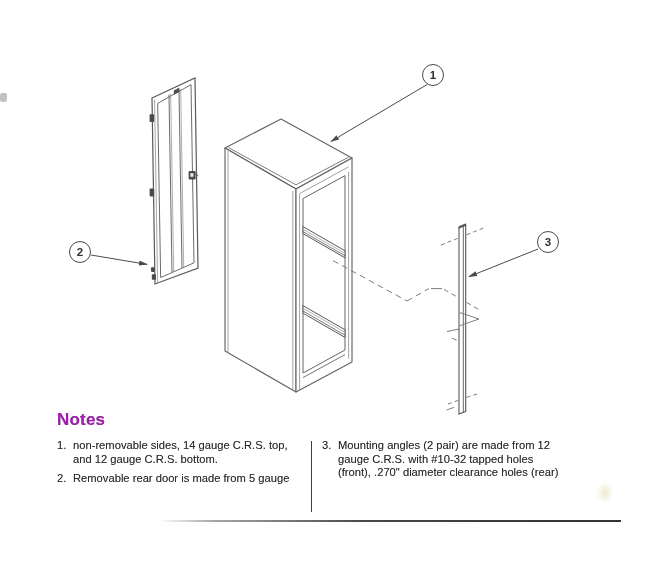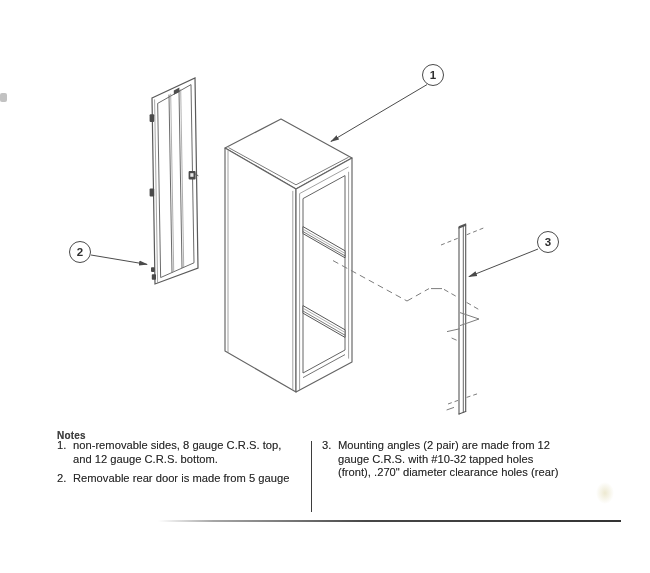--- a/index.html
+++ b/index.html
@@ -9,22 +9,22 @@
   }
   svg.diagram{position:absolute;left:0;top:0;}
   .balloon{
     position:absolute;width:22px;height:22px;border:1.5px solid #4a4a4a;
     border-radius:50%;background:#fff;box-sizing:border-box;
     display:flex;align-items:center;justify-content:center;
     font-size:11.5px;font-weight:bold;color:#2f2f2f;
   }
   .notes{position:absolute;left:0;top:408px;width:650px;color:#2b2b2b;}
   .notes-heading{
-    position:absolute;left:57px;top:2px;font-size:10px;font-weight:bold;
-    letter-spacing:.2px;color:#404040;text-shadow:0 0 .4px rgba(40,40,40,.55);margin-top:20px;
+    position:absolute;left:57px;top:2px;font-size:17px;font-weight:bold;
+    letter-spacing:.2px;color:#a21caf;text-shadow:0 0 .4px rgba(40,40,40,.55);
   }
   .note-col{position:absolute;top:31px;font-size:11.2px;line-height:13.5px;
     text-shadow:0 0 .4px rgba(40,40,40,.45);}
   .note-col.left{left:57px;width:256px;}
   .note-col.right{left:322px;width:256px;}
   .note{display:flex;margin-bottom:6px;}
   .note-num{width:16px;flex:0 0 16px;}
   .note-lines{flex:1;}
   .col-divider{position:absolute;left:311px;top:33px;width:1.3px;height:71px;background:#3d3d3d;}
   .scan-line{
@@ -141,21 +141,21 @@
       <span>3</span>
     </div>
 
   <div class="notes">
     <div class="notes-heading">Notes</div>
 
     <div class="note-col left">
       <div class="note">
         <span class="note-num">1.</span>
         <span class="note-lines">
-          <div>non-removable sides, 8 gauge C.R.S. top,</div>
+          <div>non-removable sides, 14 gauge C.R.S. top,</div>
           <div>and 12 gauge C.R.S. bottom.</div>
         </span>
       </div>
       <div class="note">
         <span class="note-num">2.</span>
         <span class="note-lines">
           <div>Removable rear door is made from 5 gauge</div>
         </span>
       </div>
     </div>

